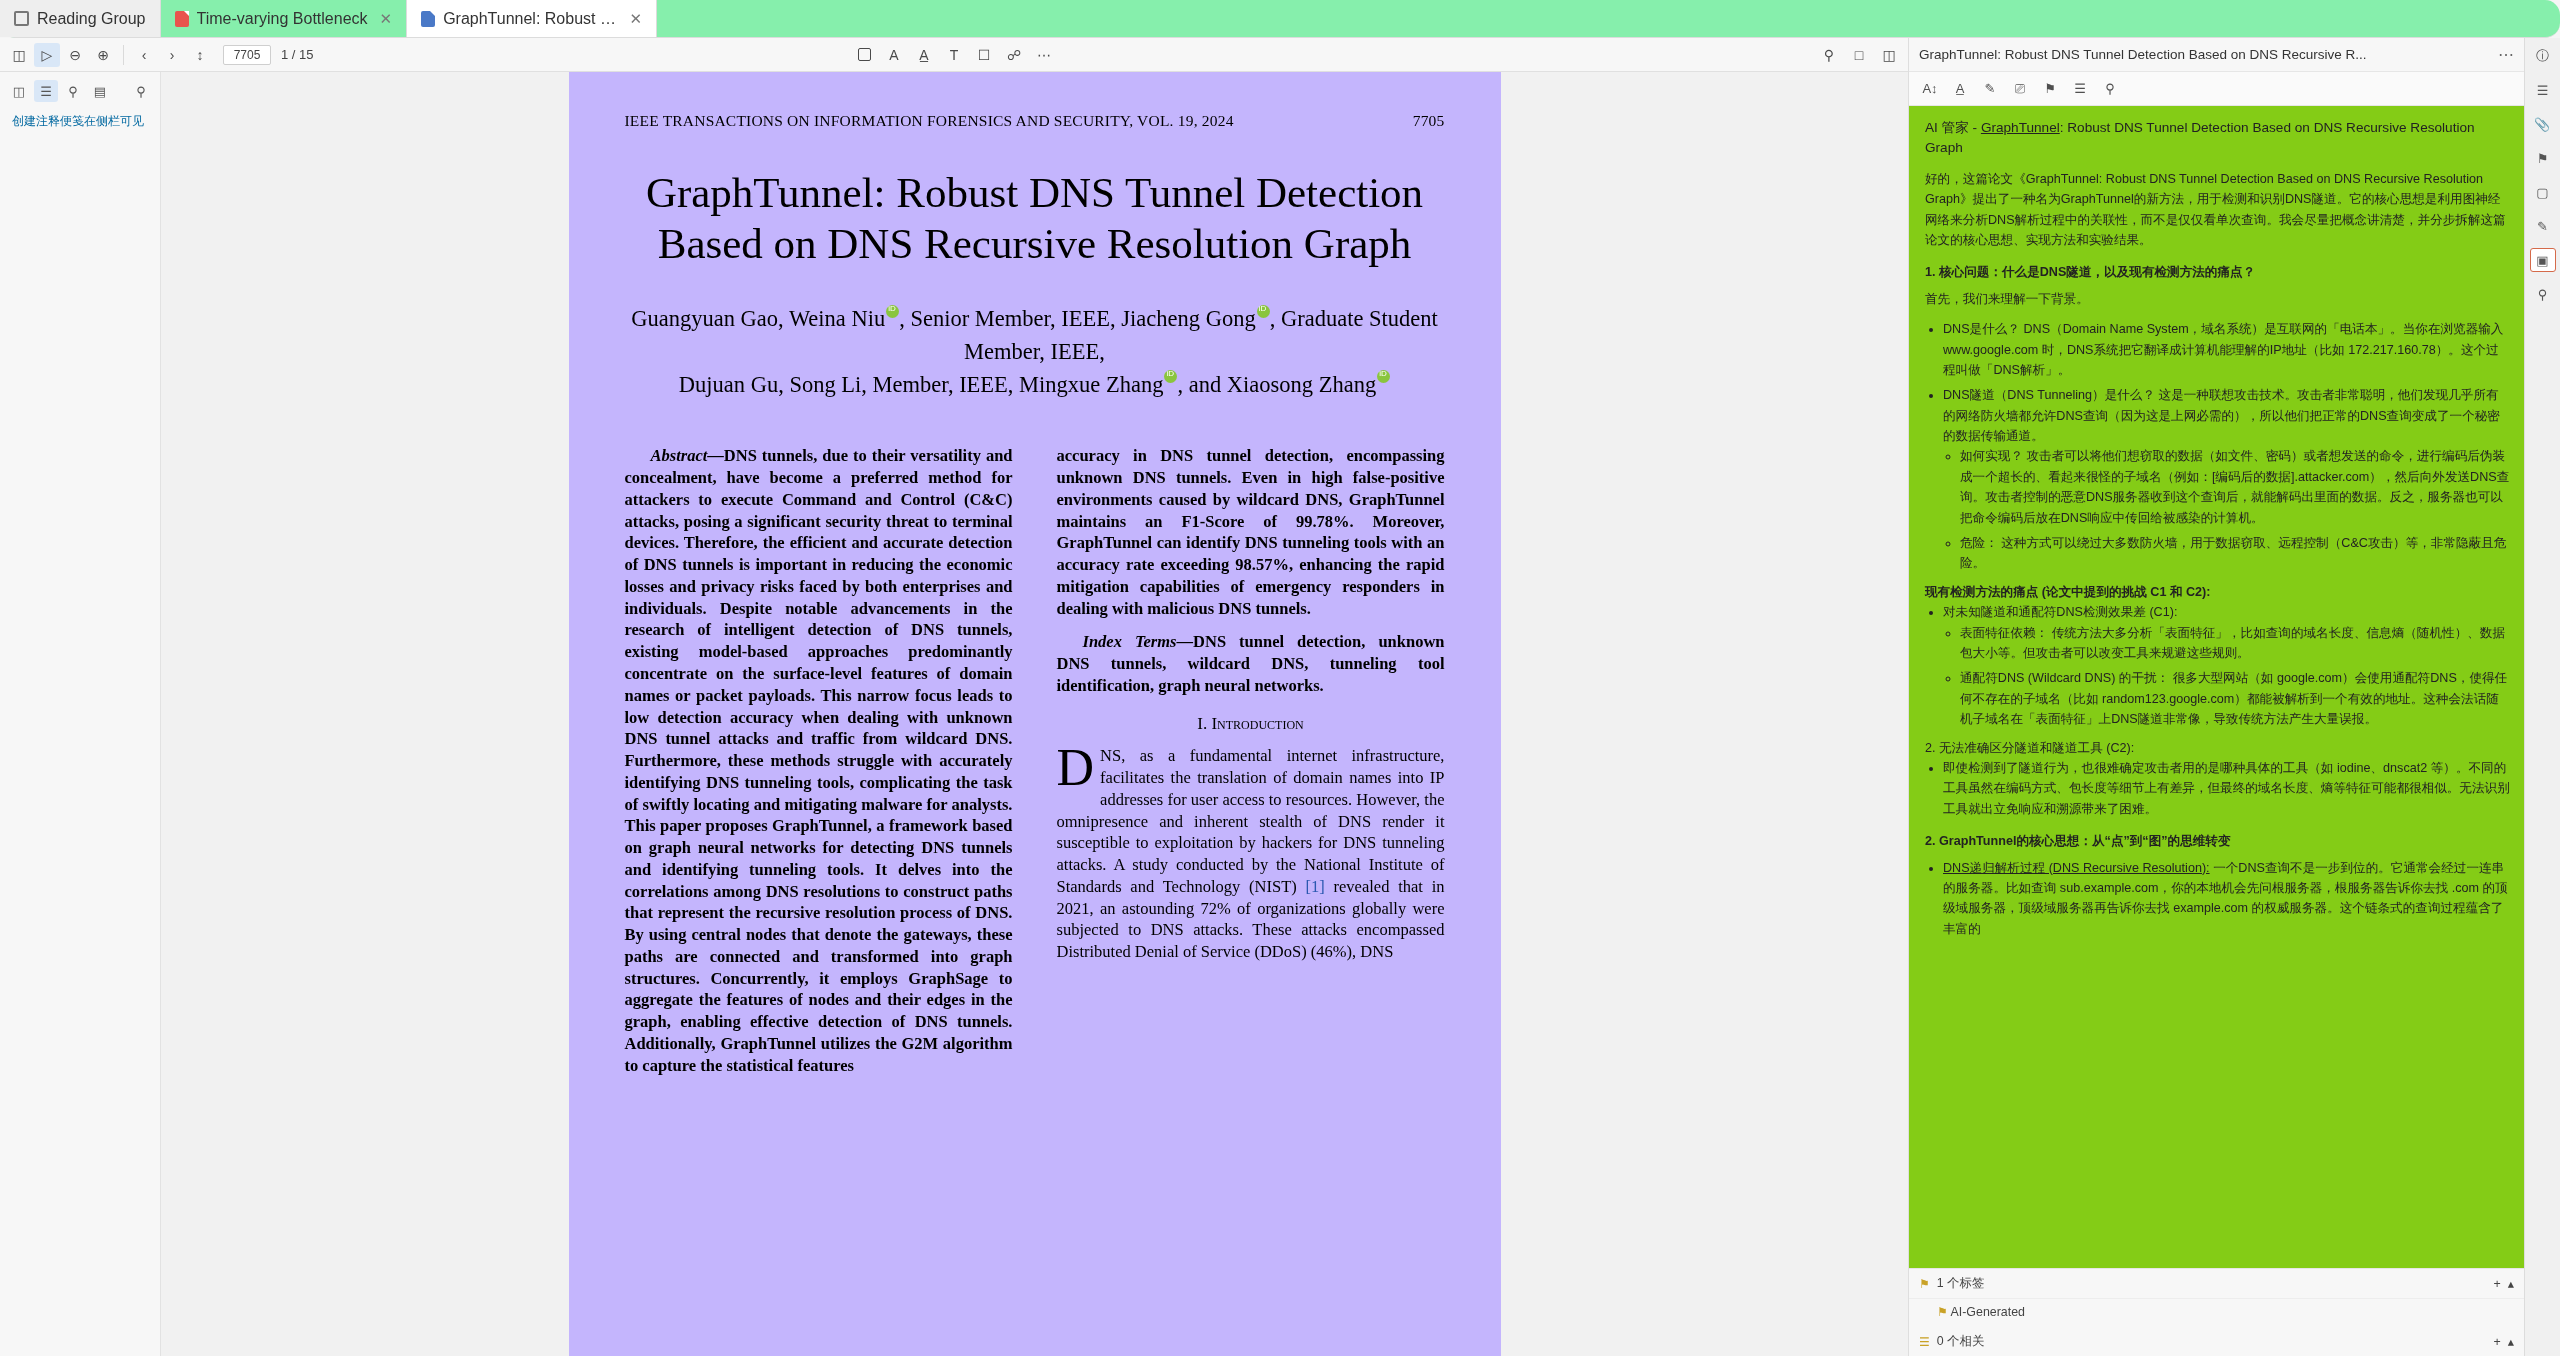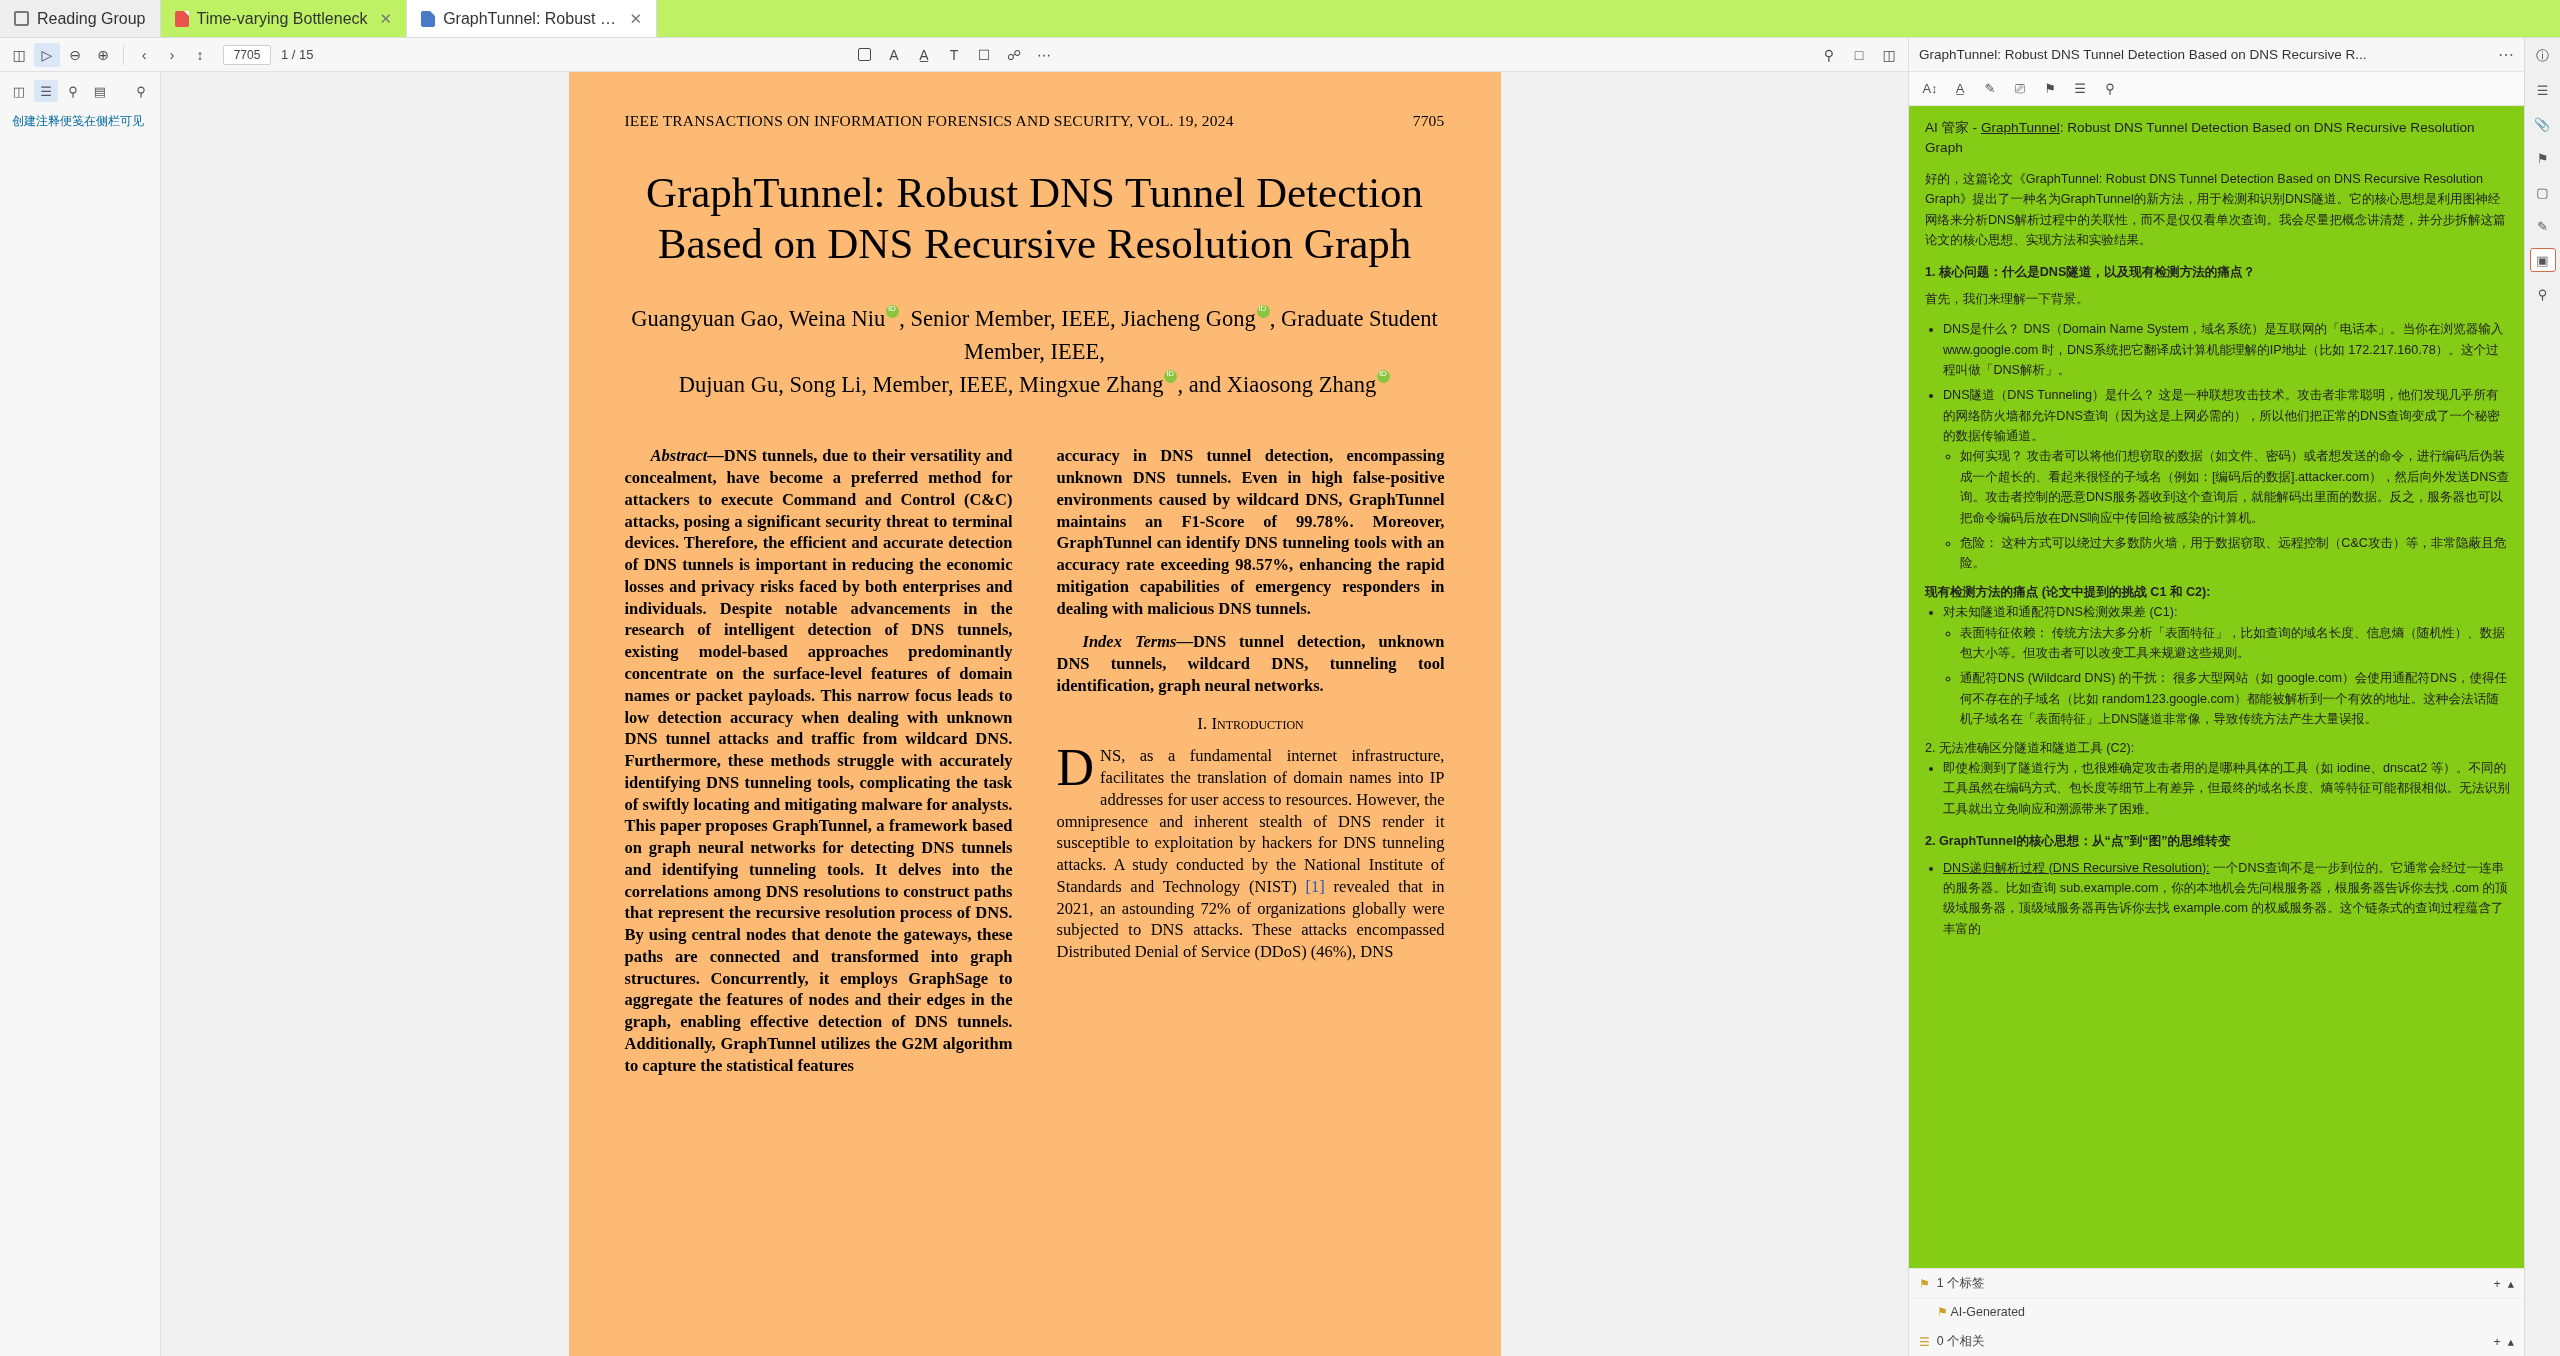--- a/index.html
+++ b/index.html
@@ -7,22 +7,23 @@
     margin: 0; padding: 0;
     width: 2560px; height: 1356px;
     overflow: hidden;
     background: #f1f1f1;
     font-family: "Liberation Sans", sans-serif;
   }
   .app { position: relative; width: 2560px; height: 1356px; display: flex; flex-direction: column; background:#f5f5f5; }
 
   
   .tabbar {
-    height: 38px; min-height:38px; background: #bef264; display: flex; align-items: stretch;
+    height: 38px; min-height:38px; background: #86efac; display: flex; align-items: stretch;
     border-bottom: 1px solid #dcdcdc;
+    border-radius: 15px;
   }
   .tab {
     display: flex; align-items: center; gap: 8px;
     padding: 0 14px; font-size: 16px; color: #333;
     border-right: 1px solid #dcdcdc; max-width: 250px; position: relative;
   }
   .tab.home { background: #eeeeee; color:#333; padding-left: 14px; }
   .tab.active { background: #ffffff; }
   .tab .tlabel { white-space: nowrap; overflow: hidden; text-overflow: ellipsis; }
   .tab .tclose { font-size: 15px; color: #777; margin-left: 4px; }
@@ -65,21 +66,21 @@
   }
   .leftpane-tools { display: flex; align-items: center; gap: 3px; padding: 8px 7px 4px 7px; }
   .lp-btn { width: 24px; height: 22px; display:flex; align-items:center; justify-content:center; color:#555; font-size:13px; border-radius:3px;}
   .lp-btn.sel { background:#d9e7f7; }
   .lp-search { margin-left:auto; }
   .lp-hint { font-size: 12px; color: #0369a1; padding: 6px 12px; line-height: 1.5;}
 
   
   .canvas { flex: 1; overflow: hidden; display: flex; justify-content: center; background: #f1f1f1; }
   .page {
-    width: 932px; background: #fdba74; padding: 40px 56px 0 56px;
+    width: 932px; background: #c4b5fd; padding: 40px 56px 0 56px;
     font-family: "Liberation Serif", serif; color: #000;
   }
   .runhead { display: flex; justify-content: space-between; font-size: 15.5px; letter-spacing: .2px; }
   .runhead .r { font-weight: normal; }
   .title {
     text-align: center; font-size: 43px; line-height: 1.18; margin: 38px 0 0 0; font-weight: normal;
     font-family: "Liberation Serif", serif;
   }
   .authors { text-align: center; font-size: 22.5px; line-height: 1.45; margin-top: 34px; }
   .orcid {

